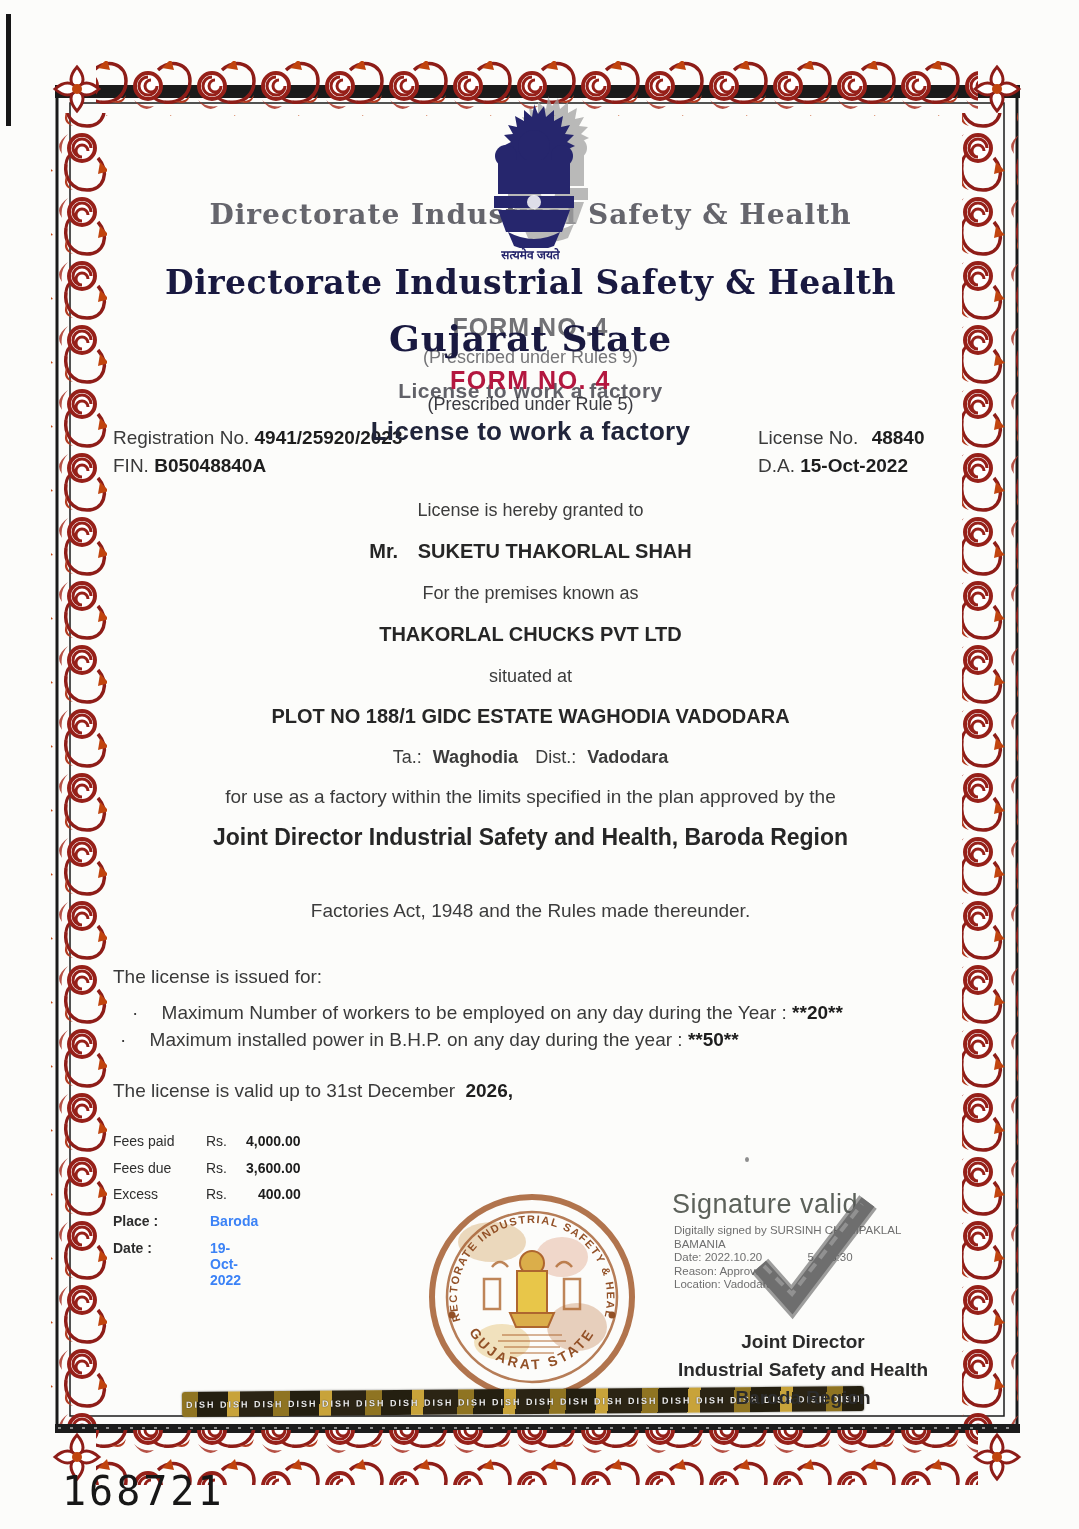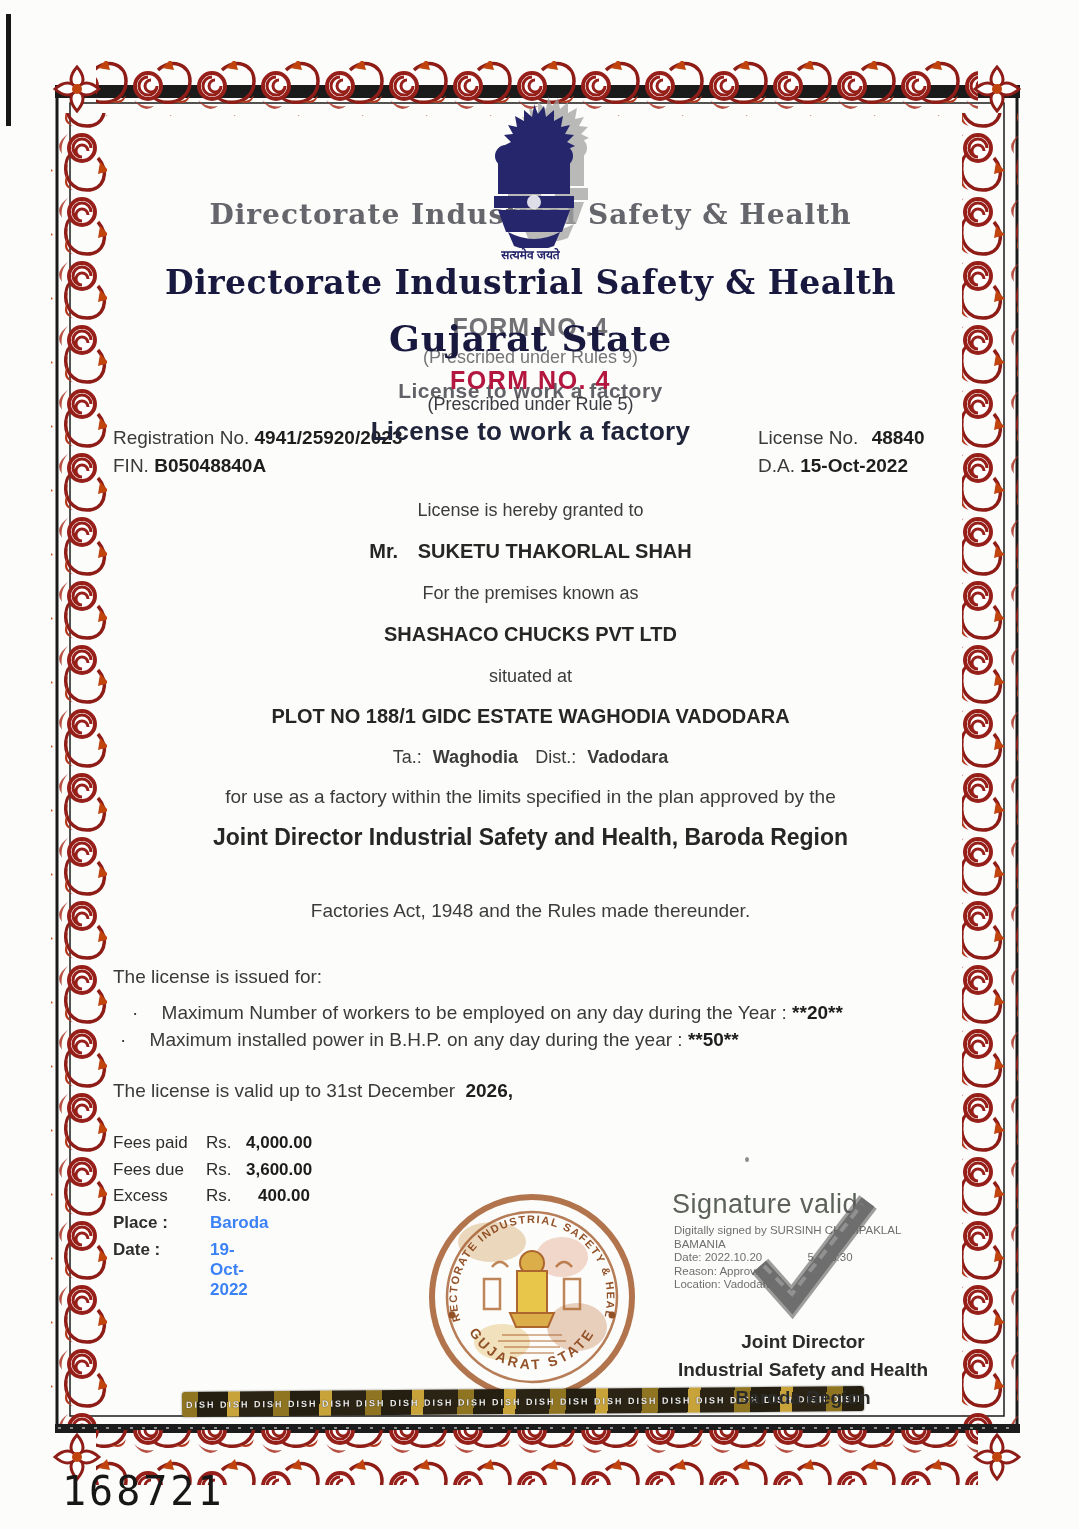--- a/index.html
+++ b/index.html
@@ -23,21 +23,21 @@
   .motto{top:246px;font-size:12px;font-weight:bold;color:#23236b;z-index:3;}
   
   .meta{font-size:19px;color:#3a3a3a;z-index:2;line-height:28px;}
   .meta .v{font-weight:bold;color:#1e1e1e;}
   
   .bl{font-size:18px;color:#3c3c3c;z-index:2;}
   .blb{font-size:20px;font-weight:bold;color:#262626;}
   
   .left-sec{font-size:19px;color:#3a3a3a;z-index:2;}
   .left-sec .v{font-weight:bold;color:#1e1e1e;}
-  .feerow{font-size:17px;color:#2e2e2e;z-index:2;}
+  .feerow{font-size:14px;color:#2e2e2e;z-index:2;}
   .feerow .unit{position:absolute;left:93px;}
   .feerow .val{position:absolute;left:133px;font-weight:bold;color:#1c1c1c;}
   .feerow .val2{position:absolute;left:97px;font-weight:bold;color:#3b82f6;}
   
   .sigvalid{top:1189px;left:672px;font-size:27px;color:#5c615a;z-index:4;letter-spacing:.5px;}
   .sigfine{top:1224px;left:674px;width:262px;font-size:11.5px;line-height:13.5px;color:#6f6f6f;z-index:3;}
   .sigfine .dr{margin-left:42px;}
   
   .auth{top:1328px;left:648px;width:310px;text-align:center;font-size:19px;font-weight:bold;
         color:#2b2b2b;line-height:28px;z-index:4;}
@@ -149,21 +149,21 @@
   <div class="abs ctr main-form">FORM NO. 4</div>
   <div class="abs ctr main-presc">(Prescribed under Rule 5)</div>
   <div class="abs ctr main-lic">License to work a factory</div>
 
   <div class="abs ctr bl" style="top:500px">License is hereby granted to</div>
   <div class="abs ctr blb gap" style="top:540px">
     <span>Mr.</span>
     <span style="margin-left:14px">SUKETU THAKORLAL SHAH</span>
   </div>
   <div class="abs ctr bl" style="top:583px">For the premises known as</div>
-  <div class="abs ctr blb" style="top:623px">SHASHACO CHUCKS PVT LTD</div>
+  <div class="abs ctr blb" style="top:623px">THAKORLAL CHUCKS PVT LTD</div>
   <div class="abs ctr bl" style="top:666px">situated at</div>
   <div class="abs ctr blb" style="top:705px">PLOT NO 188/1  GIDC ESTATE  WAGHODIA  VADODARA</div>
   <div class="abs ctr bl gap" style="top:747px">
     <span>Ta.:</span>
     <span class="b">Waghodia</span>
     <span style="margin-left:12px">Dist.:</span>
     <span class="b">Vadodara</span>
   </div>
   <div class="abs ctr bl" style="top:786px;font-size:19px">for use as a factory within the limits specified in the plan approved by the</div>
   <div class="abs ctr blb" style="top:824px;font-size:23px">Joint Director Industrial Safety and Health, Baroda Region</div>

